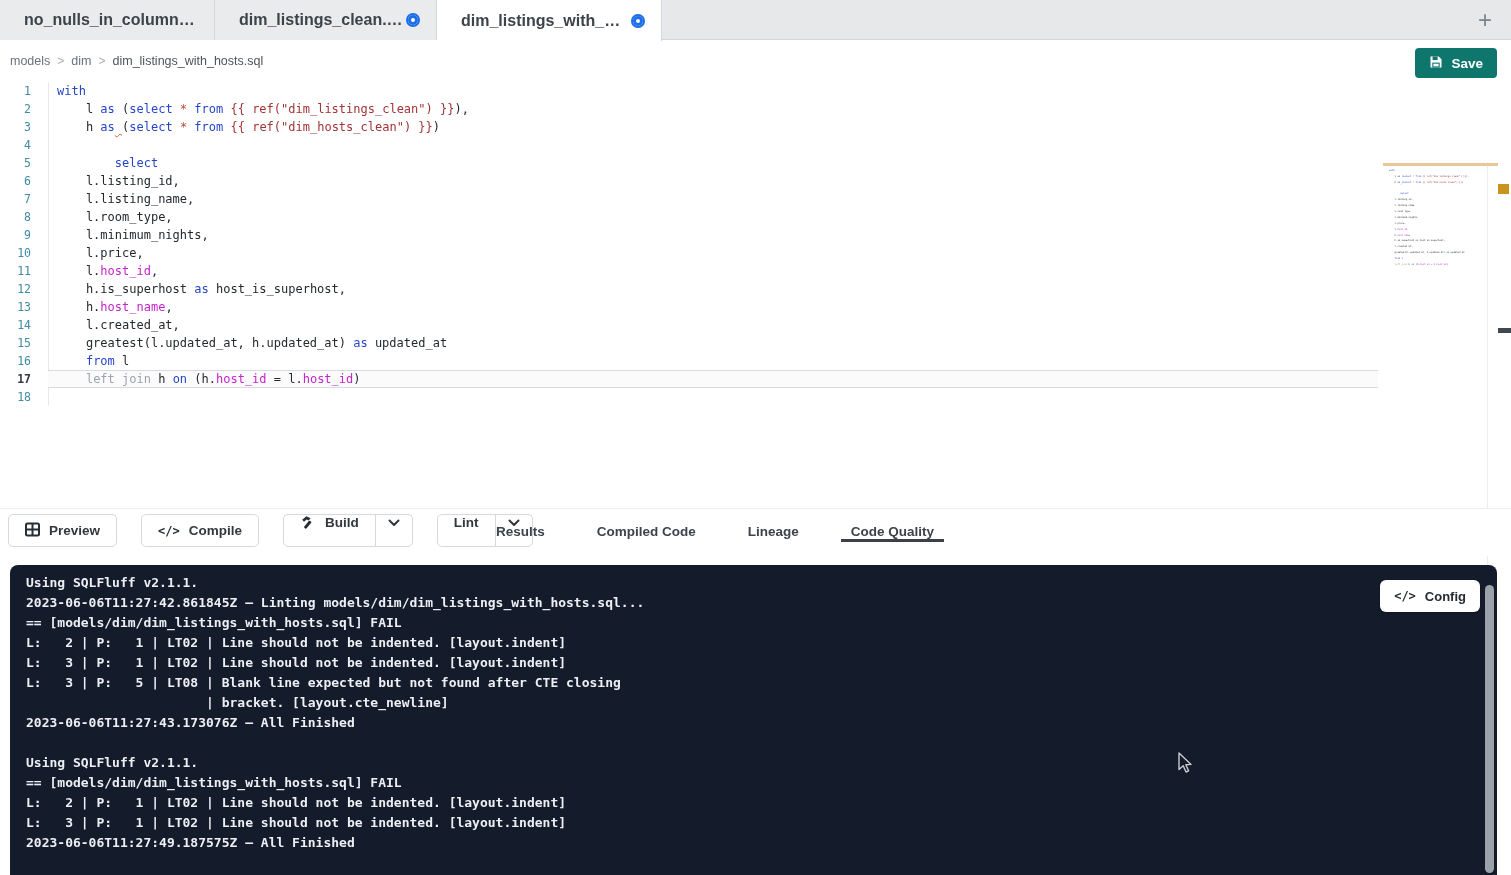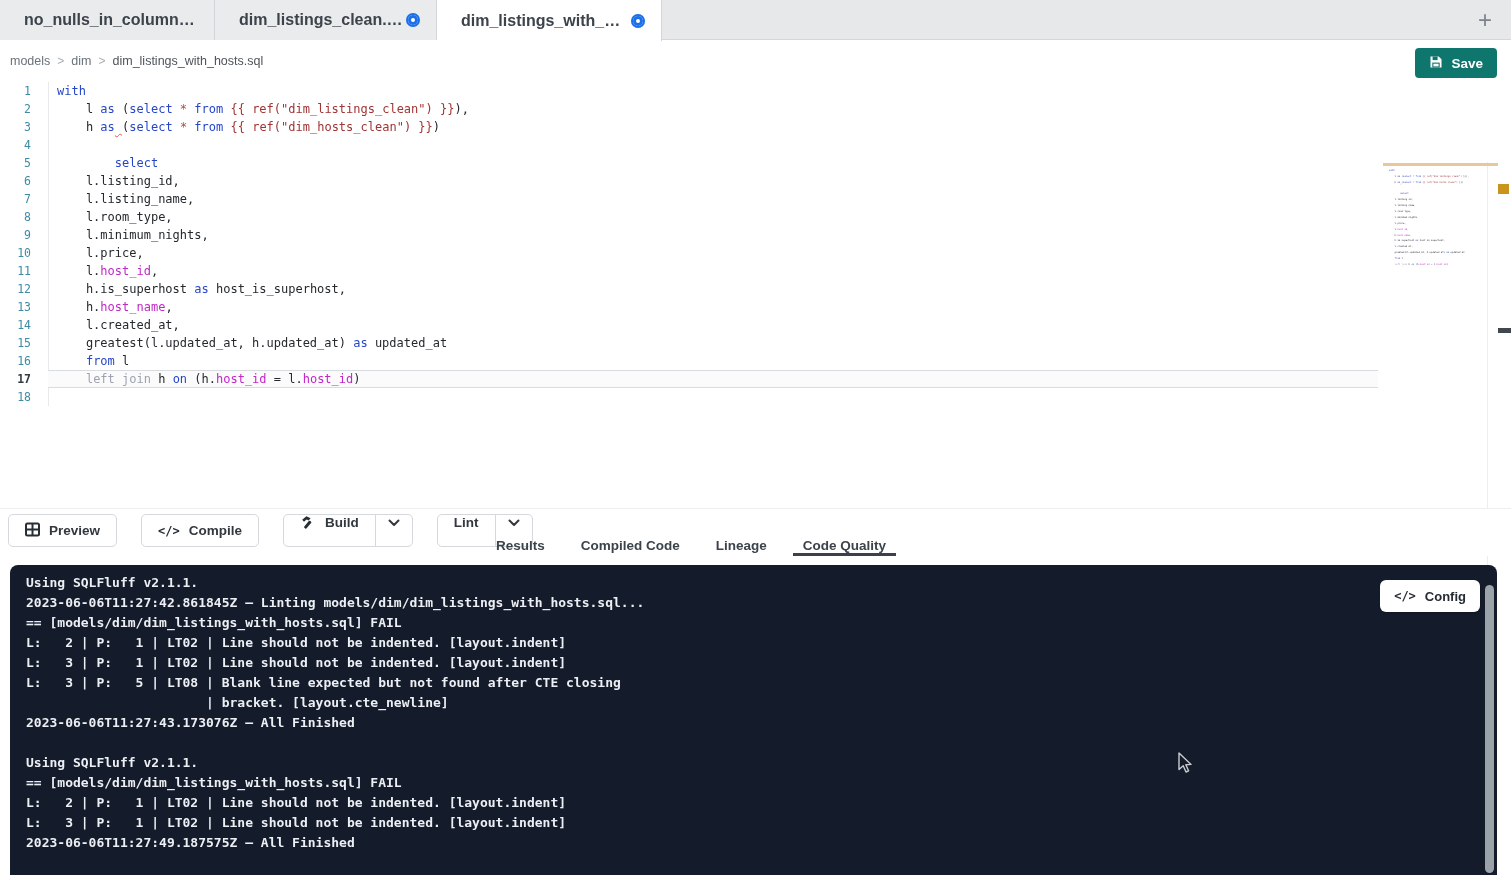--- a/index.html
+++ b/index.html
@@ -82,22 +82,22 @@
   .btnrow { position:absolute; left:8px; top:5px; display:flex; gap:24px; }
   .btn { height:33px; background:#fff; border:1px solid #D5D9DD; border-radius:5px;
          display:flex; align-items:center; gap:9px; padding:0 16px; font-size:13.5px;
          font-weight:600; color:#32383E; font-family:"Liberation Sans",sans-serif; cursor:pointer; }
   .btn-group { display:flex; height:33px; border:1px solid #D5D9DD; border-radius:5px;
                background:#fff; overflow:hidden; }
   .btn-group .seg { display:flex; gap:9px; padding:0 16px; font-size:13.5px;
                     font-weight:600; color:#32383E; cursor:pointer; }
   .btn-group .seg.chev { border-left:1px solid #D5D9DD; padding:0 12px; }
   .code-ico { font-family:"DejaVu Sans Mono",monospace; font-size:12px; font-weight:700; color:#272E35; }
-  .paneltabs { position:absolute; left:486px; top:0; height:47px; display:flex; gap:16px;
-               align-items:flex-end; }
+  .paneltabs { position:absolute; left:486px; top:0; height:47px; display:flex; gap:32px;
+               align-items:center; }
   .ptab { display:flex; align-items:center; padding:0 10px; font-size:13.5px; font-weight:600;
           color:#3C434B; cursor:pointer; border-bottom:3px solid transparent; }
   .ptab.active { border-bottom-color:var(--ptab-underline); }
 
   
   .terminal { position:absolute; left:10px; top:565px; width:1487px; height:322px;
               background:var(--term-bg); border-radius:8px; overflow:hidden; }
   .termlines { position:absolute; left:16px; top:8px; }
   .tline { height:20px; line-height:20px; font-family:"DejaVu Sans Mono",monospace;
            font-size:13px; font-weight:700; color:#ECEFF3; white-space:pre; }

